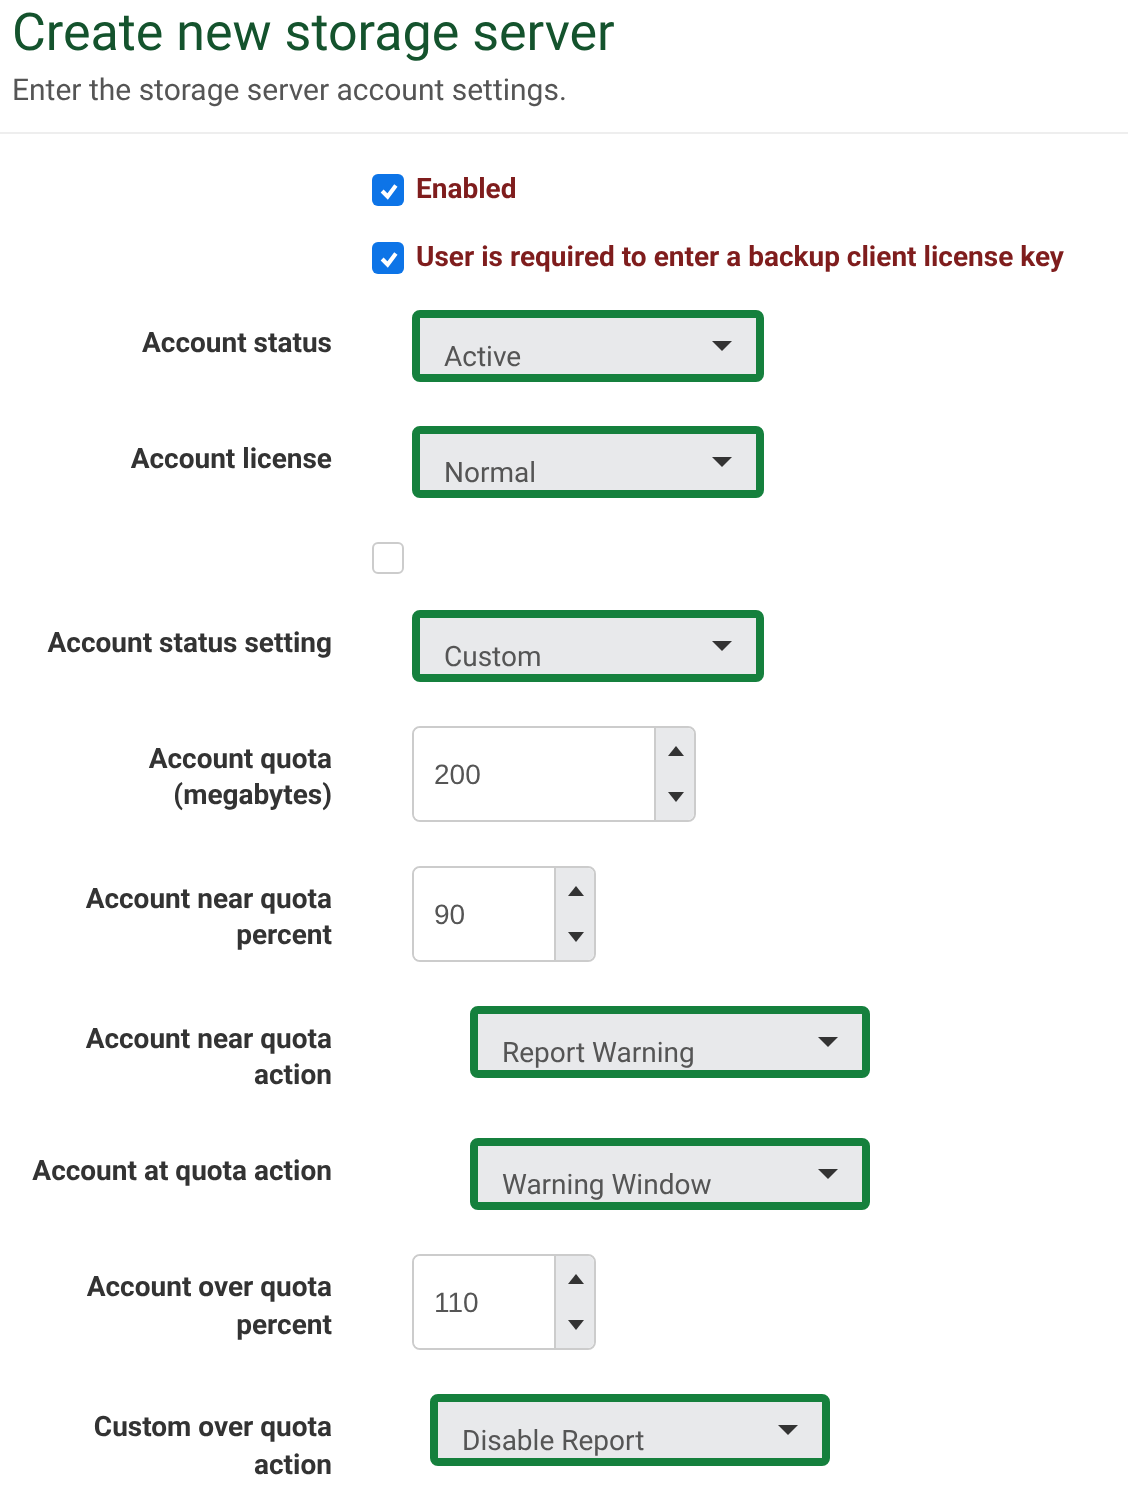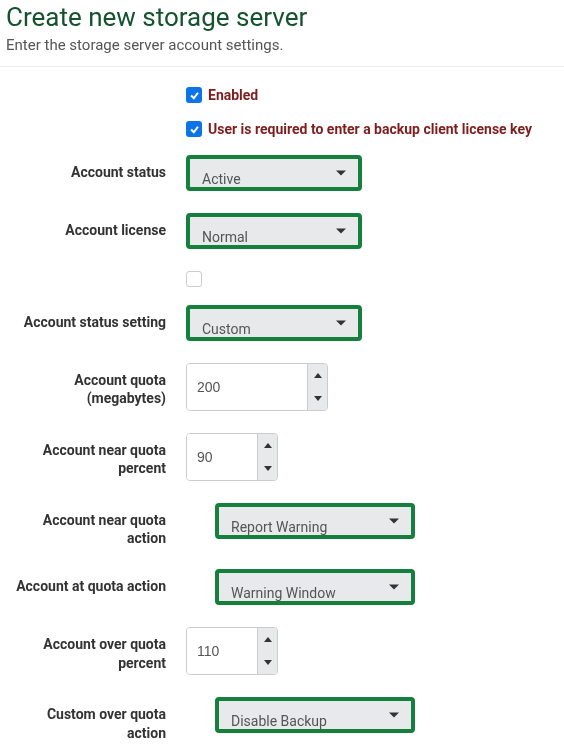--- a/index.html
+++ b/index.html
@@ -31,20 +31,21 @@
     .form {
       padding: 0 6px 20px 6px;
     }
     .row {
       display: flex;
       align-items: flex-start;
       margin-bottom: 18px;
     }
     .row-tall {
       margin-bottom: 22px;
+      gap: 20px;
     }
     .label-col {
       width: 180px;
       flex-shrink: 0;
       text-align: right;
       padding-right: 20px;
       padding-top: 8px;
       font-weight: 700;
       color: #333;
       font-size: 14px;
@@ -300,19 +301,19 @@
           <div class="spinner-arrow down"></div>
         </div>
       </div>
     </div>
   </div>
 
   <div class="row">
     <div class="label-col">Custom over quota action</div>
     <div class="control-col">
       <div class="select w200">
-        <span>Disable Backup</span>
+        <span>Disable Report</span>
         <span class="select-caret"></span>
       </div>
     </div>
   </div>
 
 </div>
 
 </body></html>

